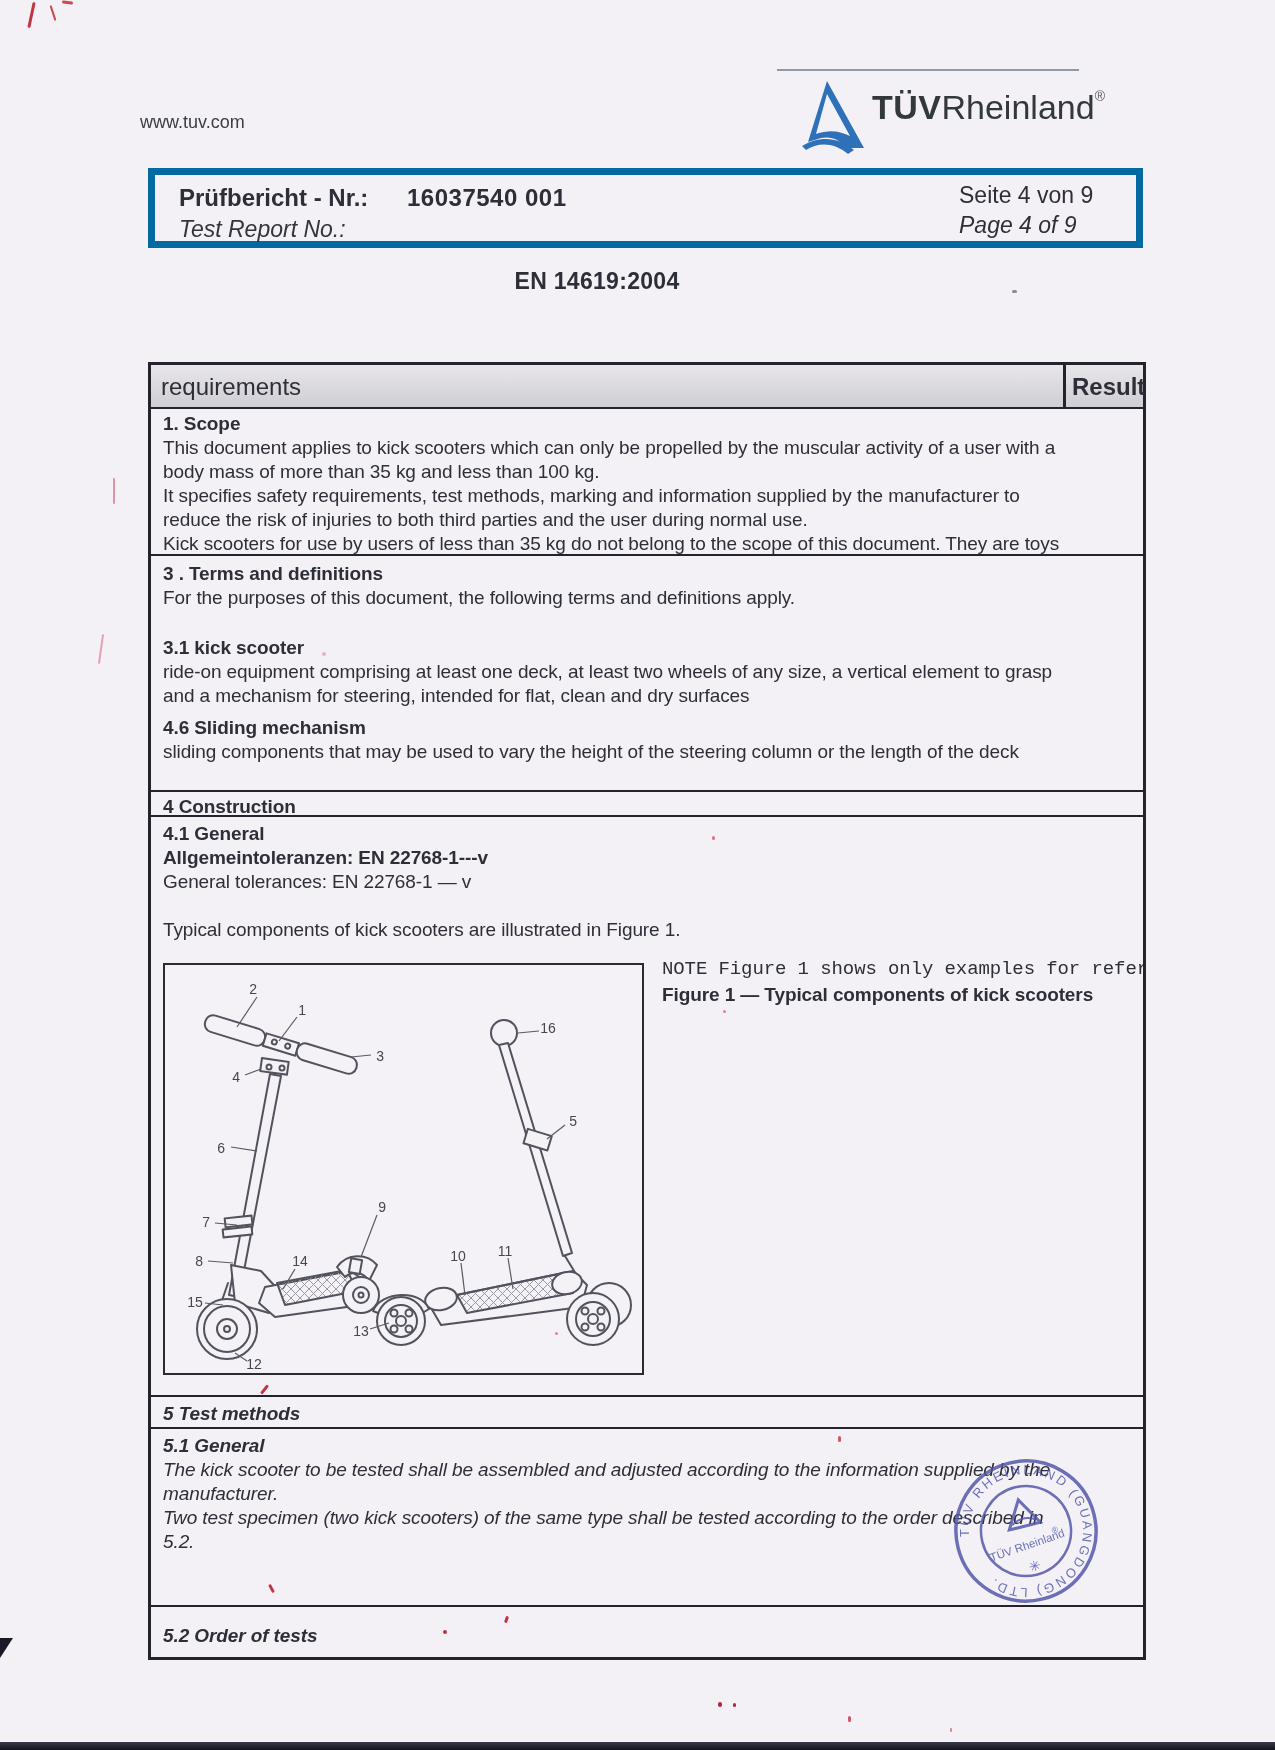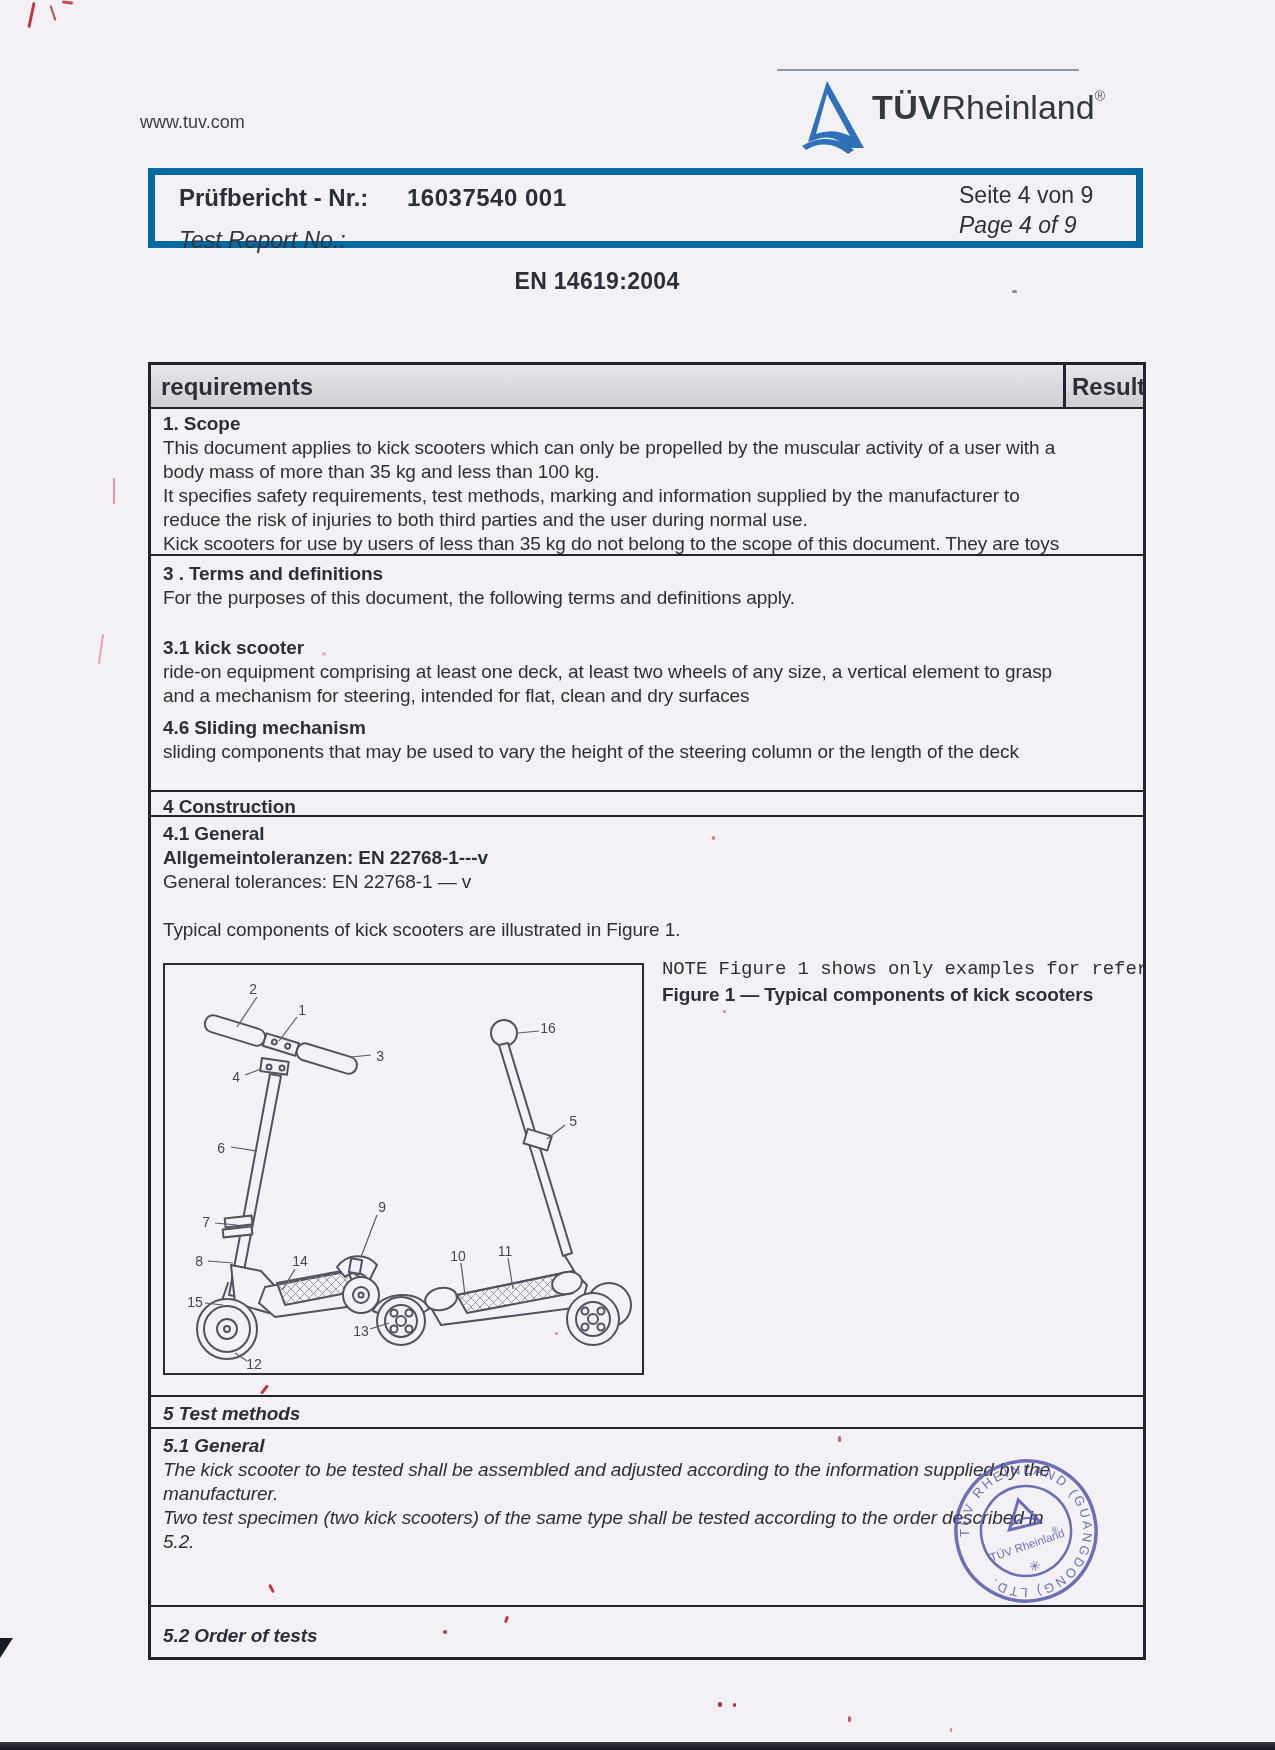--- a/index.html
+++ b/index.html
@@ -10,31 +10,31 @@
   .site{position:absolute;left:140px;top:112px;font-size:18px;color:#3c3c44;}
   .logo-line{position:absolute;left:777px;top:69px;width:302px;height:2px;background:#8e99ab;}
   .logo-tri{position:absolute;left:788px;top:80px;}
   .brand{position:absolute;left:872px;top:88px;font-size:34px;color:#33383d;white-space:nowrap;}
   .brand .b{font-weight:bold;letter-spacing:.5px;}
   .brand .reg{font-size:14px;vertical-align:18px;color:#55595e;}
   .report-box{position:absolute;left:148px;top:168px;width:995px;height:80px;
               border:7px solid #0369a1;box-sizing:border-box;}
   .rb-line1{position:absolute;left:24px;top:9px;font-size:24px;font-weight:bold;white-space:nowrap;}
   .rb-num{position:absolute;left:252px;top:9px;font-size:24px;font-weight:bold;letter-spacing:.5px;}
-  .rb-line2{position:absolute;left:24px;top:52px;font-size:23px;font-style:italic;color:#34343d;}
+  .rb-line2{position:absolute;left:24px;top:41px;font-size:23px;font-style:italic;color:#34343d;}
   .rb-seite{position:absolute;left:804px;top:7px;font-size:23px;}
   .rb-page{position:absolute;left:804px;top:37px;font-size:23px;font-style:italic;}
   .standard{position:absolute;left:148px;top:268px;width:998px;text-align:center;
             transform:translateX(-50px);font-size:23px;font-weight:bold;letter-spacing:.3px;}
   
   .reqtable{position:absolute;left:148px;top:362px;width:998px;
             border:3px solid #23232e;box-sizing:border-box;font-size:19px;letter-spacing:-.1px;}
   .thead{display:flex;height:44px;background:linear-gradient(#e8e6ea,#cfced4);
          border-bottom:2px solid #23232e;box-sizing:border-box;}
-  .th-req{flex:1;padding:8px 0 12px 10px;font-size:24px;font-weight:bold;letter-spacing:0;}
+  .th-req{flex:1;padding:8px 0 12px 10px;font-size:24px;font-weight:normal;letter-spacing:0;}
   .th-res{width:80px;border-left:3px solid #23232e;padding:8px 0 0 6px;
           font-size:24px;font-weight:bold;box-sizing:border-box;letter-spacing:0;}
   .trow{position:relative;box-sizing:border-box;border-bottom:2px solid #23232e;
         padding:3px 10px 0 12px;overflow:hidden;}
   .trow:last-child{border-bottom:none;}
   .b{font-weight:bold;}
   .it{font-style:italic;}
   .tl div{line-height:24px;white-space:nowrap;}
   .lh{line-height:24px;white-space:nowrap;}
   .r-scope{height:147px;}

